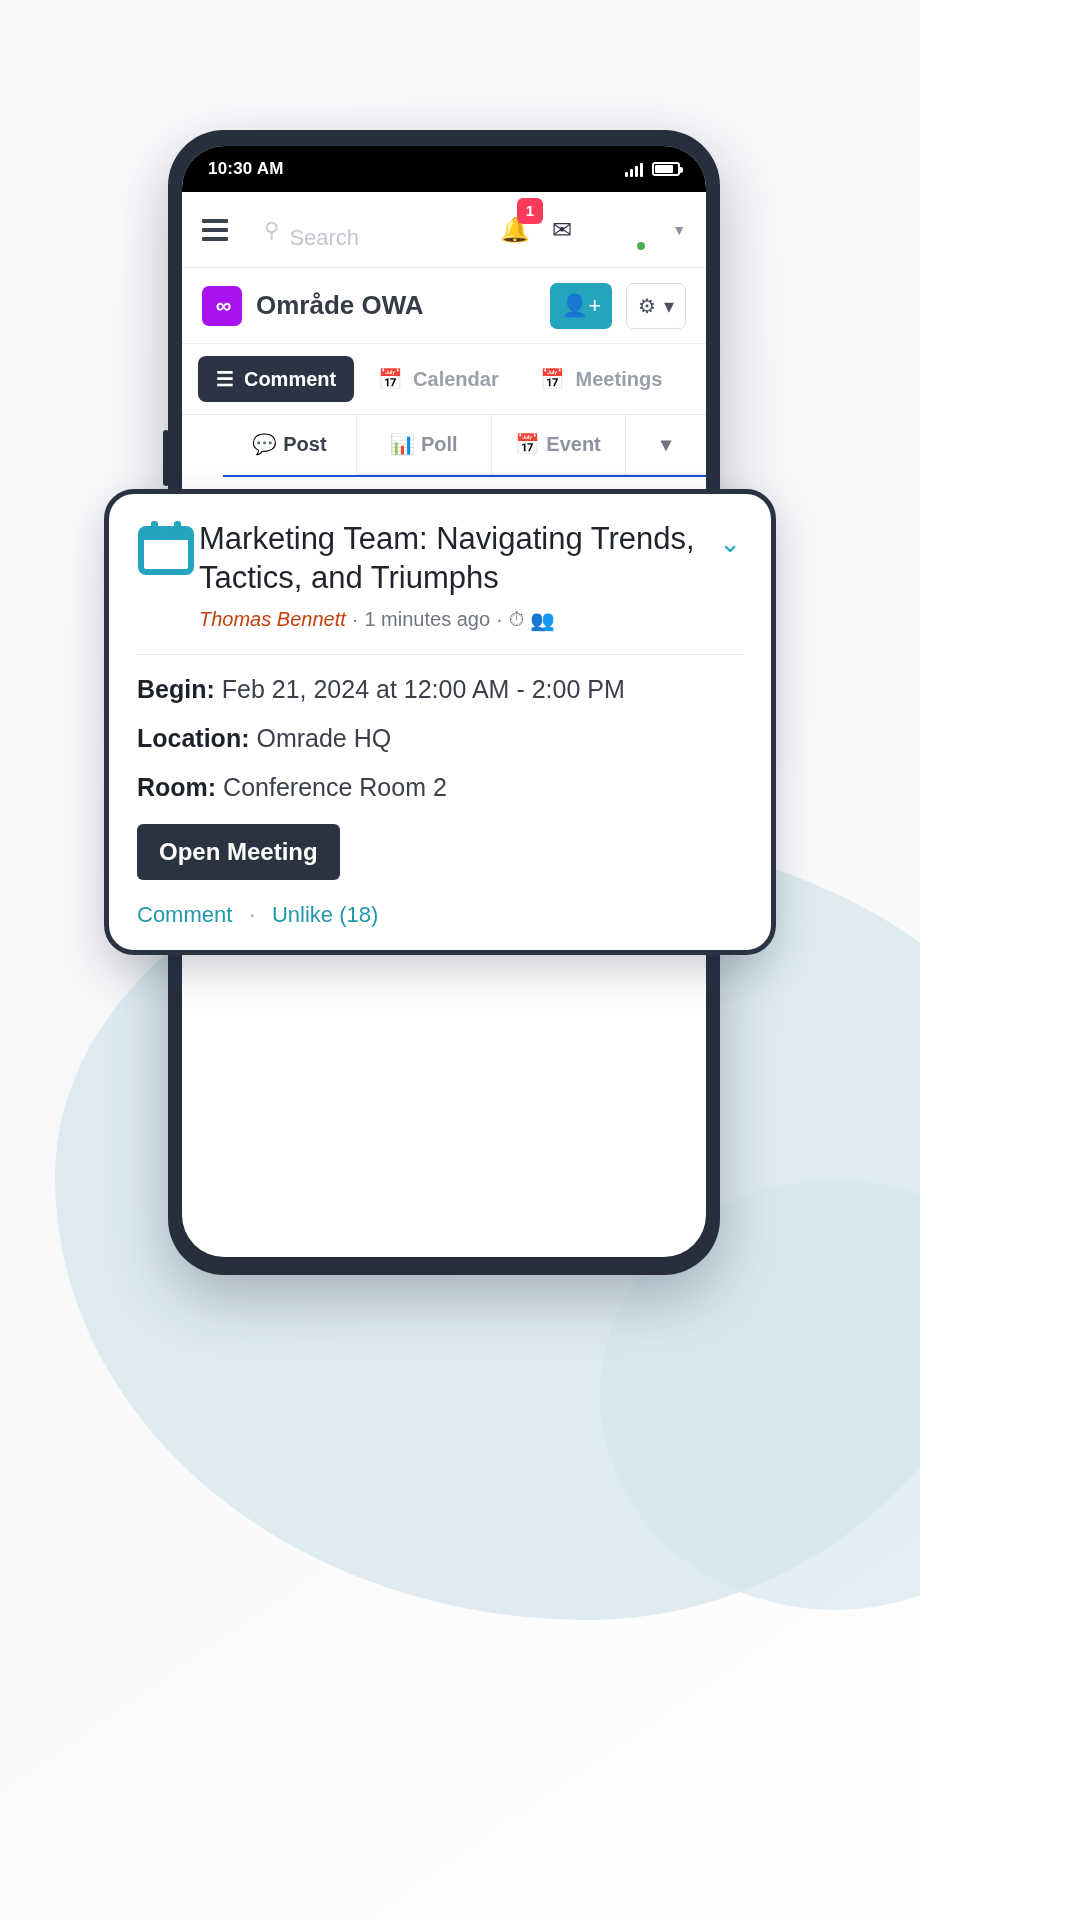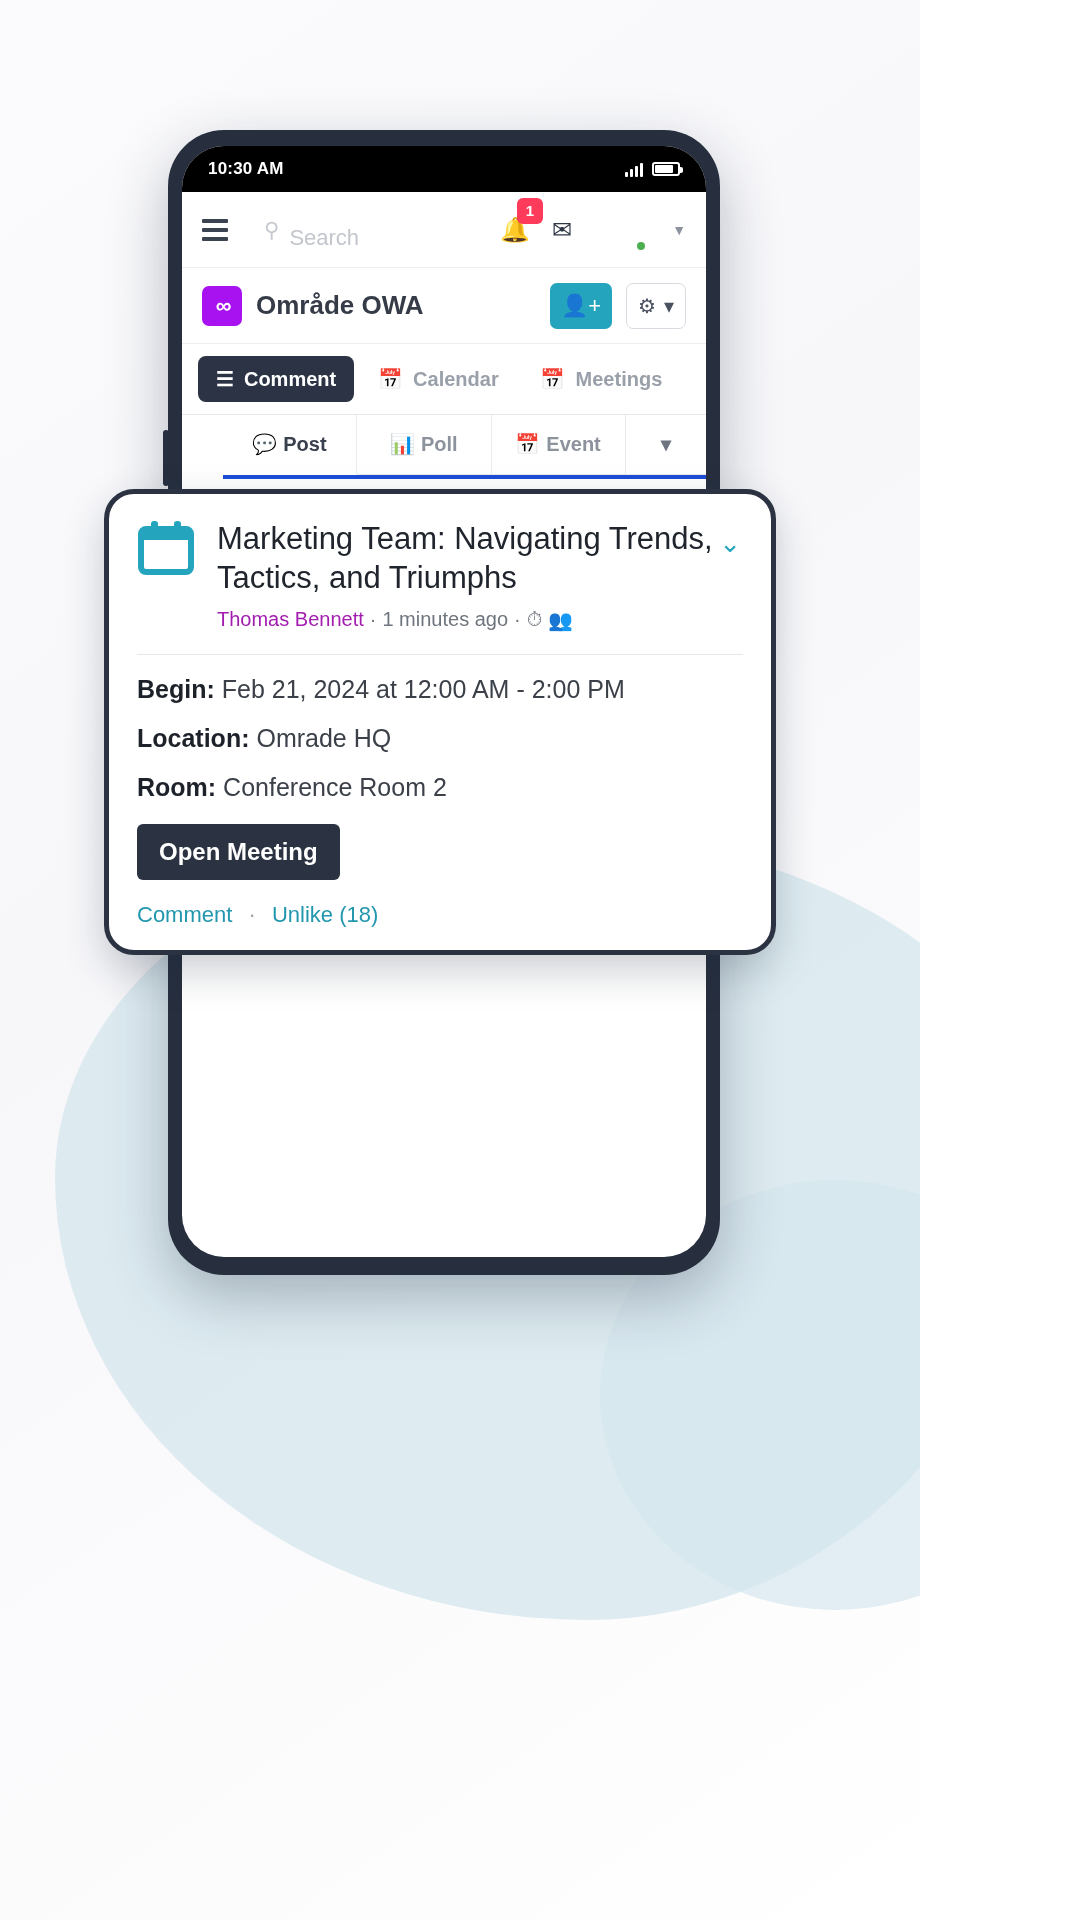--- a/index.html
+++ b/index.html
@@ -143,21 +143,21 @@
     overflow:hidden;
   }
   .ntab {
     display:flex;align-items:center;gap:10px;
     padding:11px 18px;border-radius:8px;
     font-size:20px;color:#9aa0aa; white-space:nowrap; font-weight:600;
   }
   .ntab.active { background:#2b3344; color:#fff; }
 
   
-  .ctabs { display:flex; background:#fff; border-bottom:4px solid #1d4ed8;margin-left:41px; }
+  .ctabs { display:flex; background:#fff; border-bottom:2px solid #1d4ed8;margin-left:41px; }
   .ctab {
     flex:1; text-align:center; padding:17px 0;
     font-size:20px; color:#8d939d; font-weight:600;
     border-right:1px solid #e9ebee; border-bottom:1px solid #e9ebee;
   }
   .ctab.active { color:#3a414e; border-bottom:2px solid #fff; }
   .ctab.arrow { flex:0 0 80px; border-right:none; color:#6d747f;}
 
   .composer { padding: 18px; background:#fff;}
   .composer-input {
@@ -201,29 +201,29 @@
     position:absolute;
     left:104px; top:489px;
     width:672px;
     background:#fff;
     border:5px solid #2b3342;
     border-radius:30px;
     z-index: 6;
     padding: 26px 28px 22px 28px;
     box-shadow: 0 16px 40px rgba(25,35,55,.22);
   }
-  .ov-head { display:flex; gap:18px; align-items:flex-start;}
+  .ov-head { display:flex; align-items:flex-start;}
   .cal-ico { flex:0 0 auto; width:62px; }
   .ov-title {
     font-size:31px; line-height:1.25; color:#20242c; font-weight:400;
     padding-right: 26px;
   }
   .ov-chevron { position:absolute; right:30px; top:34px; color:#25a4bd; font-size:26px;}
   .ov-meta { font-size:20px; color:#6f757e; margin-top:10px; display:flex; align-items:center; gap:6px; flex-wrap:wrap;}
-  .ov-meta .author { color:#a21caf; }
+  .ov-meta .author { color:#c2410c;font-style:italic; }
   .ov-rule { height:1px; background:#e6e8ea; margin:22px 0 20px 0;}
   .ov-line { font-size:25px; color:#3b4049; margin-bottom:20px;}
   .ov-line b { color:#1d222a; font-weight:800;}
   .ov-btn {
     display:inline-block; background:#2b3342; color:#fff;
     font-size:24px; font-weight:800; padding:14px 22px; border-radius:6px;
     margin-top:2px;
   }
   .ov-actions { margin-top:22px; font-size:22px; color:#2297ae;}
   .ov-actions .sep { color:#9aa0a8; margin:0 10px;}

